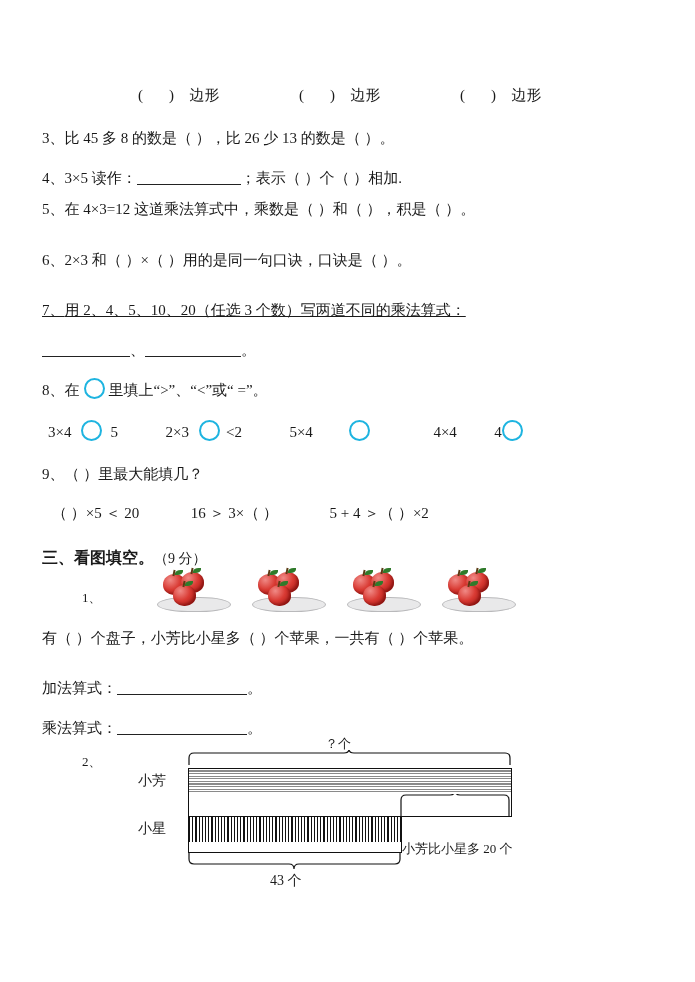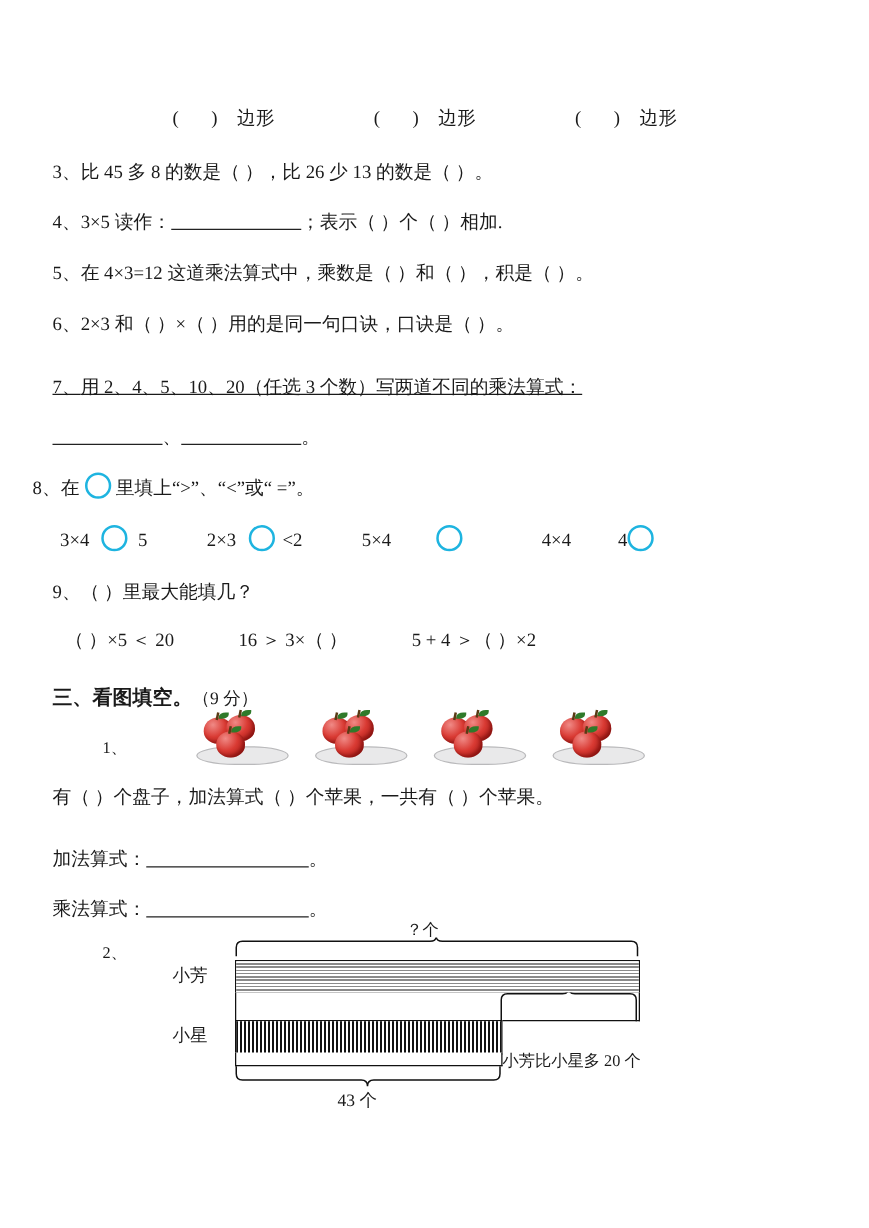--- a/index.html
+++ b/index.html
@@ -196,36 +196,36 @@
   </div>
 
   <div class="line" style="left:42px; top:128px;">
     <span>3、</span><span>比 45 多 8 的数是（      ），比 26 少 13 的数是（       ）。</span>
   </div>
 
   <div class="line" style="left:42px; top:168px;">
     <span>4、</span><span>3×5 读作：</span><span class="blank-u" style="width:104px"></span><span>；表示（      ）个（      ）相加.</span>
   </div>
 
-  <div class="line" style="left:42px; top:209px;">
+  <div class="line" style="left:42px; top:199px;">
     <span>5、</span><span>在 4×3=12 这道乘法算式中，乘数是（      ）和（      ），积是（     ）。</span>
   </div>
 
   <div class="line" style="left:42px; top:250px;">
     <span>6、</span><span>2×3 和（    ）×（    ）用的是同一句口诀，口诀是（                  ）。</span>
   </div>
 
   <div class="line" style="left:42px; top:300px;text-decoration:underline;">
     <span>7、</span><span>用 2、4、5、10、20（任选 3 个数）写两道不同的乘法算式：</span>
   </div>
   <div class="line" style="left:42px; top:340px;">
     <span class="blank-u" style="width:88px"></span><span>、</span><span class="blank-u" style="width:96px"></span><span>。</span>
   </div>
 
-  <div class="line" style="left:26px; top:378px;">
+  <div class="line" style="left:42px; top:378px;">
     <span>8、</span><span>在</span><span class="sp" style="width:4px"></span><span class="circ"></span><span class="sp" style="width:4px"></span><span>里填上“&gt;”、“&lt;”或“ =”。</span>
   </div>
 
   <div class="line" style="left:48px; top:420px;">
     <span>3×4</span><span class="sp" style="width:10px"></span><span class="circ"></span><span class="sp" style="width:8px"></span><span>5</span>
     <span class="sp" style="width:40px"></span>
     <span>2×3</span><span class="sp" style="width:10px"></span><span class="circ"></span><span class="sp" style="width:6px"></span><span>&lt;2</span>
     <span class="sp" style="width:40px"></span>
     <span>5×4</span><span class="sp" style="width:36px"></span><span class="circ"></span>
     <span class="sp" style="width:56px"></span>
@@ -295,21 +295,21 @@
         </div>
       <div class="apple" style="left:26px; top:0px;">
           <span class="leaf"></span>
         </div>
       <div class="apple" style="left:18px; top:13px;">
           <span class="leaf"></span>
         </div>
     </div>
   </div>
 
-  <div class="line" style="left:42px; top:628px;">有（      ）个盘子，加法算式（      ）个苹果，一共有（      ）个苹果。</div>
+  <div class="line" style="left:42px; top:628px;">有（      ）个盘子，小芳比小星多（      ）个苹果，一共有（      ）个苹果。</div>
 
   <div class="line" style="left:42px; top:678px;">
     <span>加法算式：</span><span class="blank-u" style="width:130px"></span><span>。</span>
   </div>
 
   <div class="line" style="left:42px; top:718px;">
     <span>乘法算式：</span><span class="blank-u" style="width:130px"></span><span>。</span>
   </div>
 
   <div class="line" style="left:82px; top:752px; font-size:13px;">2、</div>

